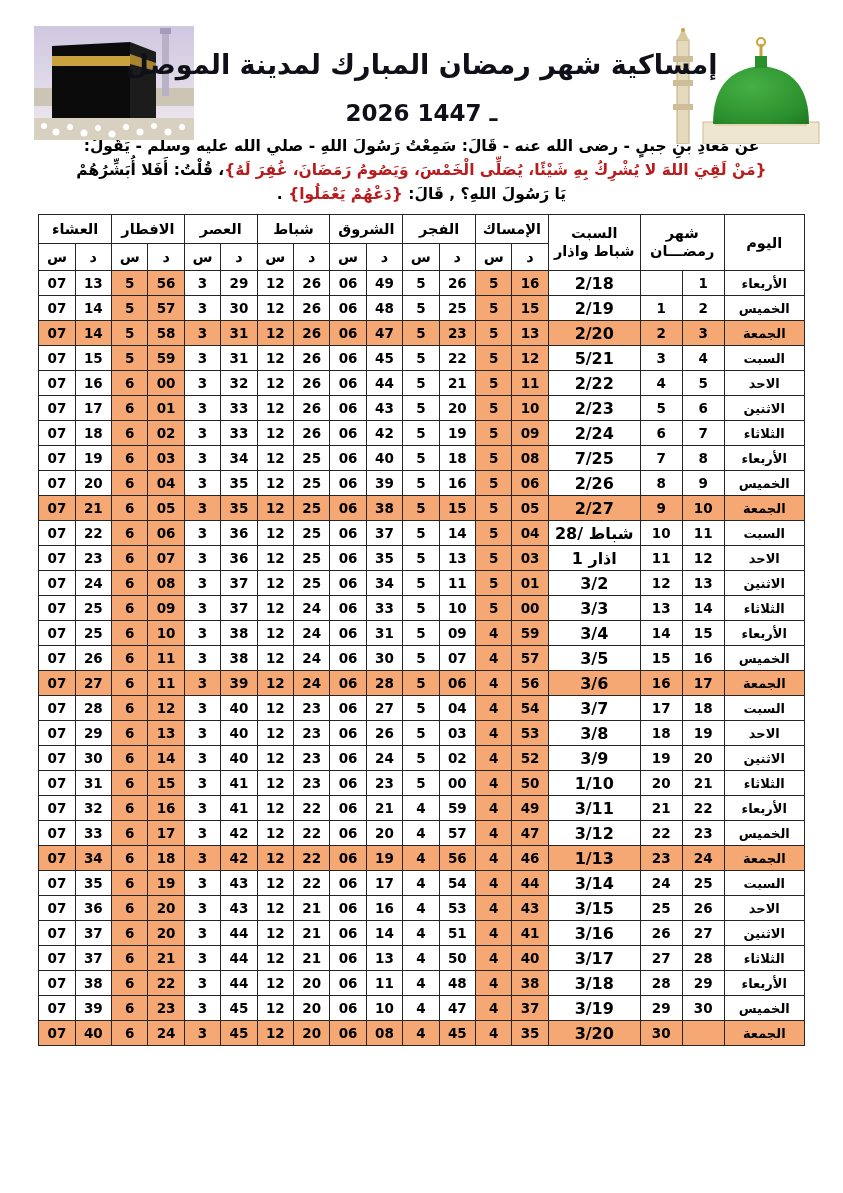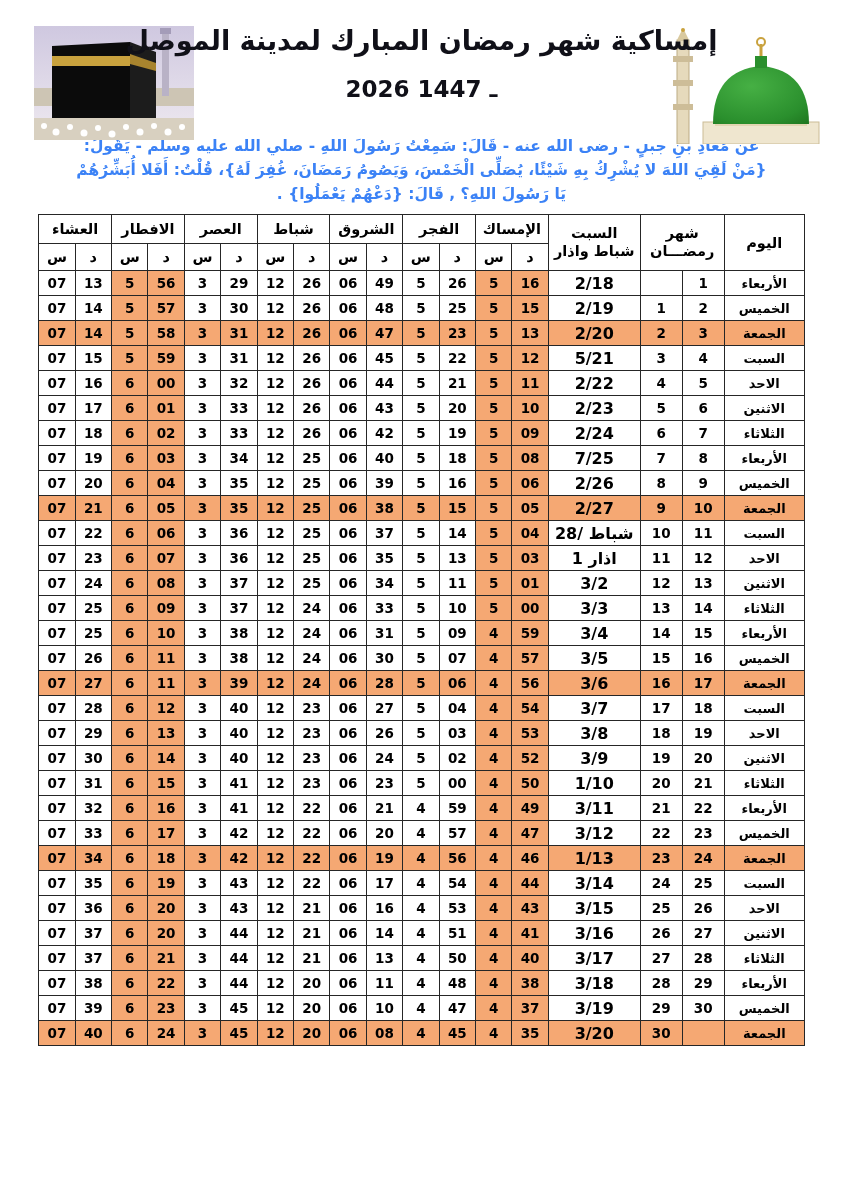--- a/index.html
+++ b/index.html
@@ -6,33 +6,33 @@
   body{
     width:843px;height:1193px;background:#ffffff;
     font-family:"DejaVu Sans","Liberation Sans",sans-serif;
     position:relative;overflow:hidden;
   }
   
   .masthead{position:relative;height:128px;}
   .corner-img{position:absolute;top:26px;}
   .kaaba-box{left:34px;width:160px;height:114px;}
   .mosque-box{right:20px;width:180px;height:118px;}
-  .titles{position:absolute;left:0;right:0;top:24px;text-align:center;z-index:2;}
+  .titles{position:absolute;left:0;right:0;top:48px;text-align:center;z-index:2;}
   .main-title{
     margin:0;font-size:27px;font-weight:bold;color:#101018;
     letter-spacing:0px;line-height:1.25;
   }
   .years{font-size:23px;font-weight:bold;color:#101018;margin-top:18px;}
   
   .hadith{
     direction:rtl;text-align:center;font-weight:bold;
     font-size:15.5px;line-height:1.55;margin:6px 26px 4px 26px;color:#2433c0;
   }
-  .seg-blue{color:#3b82f6;margin-top:44px;}
-  .seg-red{color:#3b82f6;}
+  .seg-blue{color:#000000;margin-top:44px;}
+  .seg-red{color:#b91c1c;}
   
   table.timetable{
     direction:rtl;border-collapse:collapse;table-layout:fixed;
     width:766px;margin:8px auto 0 auto;background:#fff;
   }
   .timetable th,.timetable td{
     border:1px solid #262626;text-align:center;vertical-align:middle;
     padding:0;font-weight:bold;color:#000;overflow:hidden;white-space:nowrap;
   }
   .timetable thead th{font-size:14.5px;background:#fff;}

